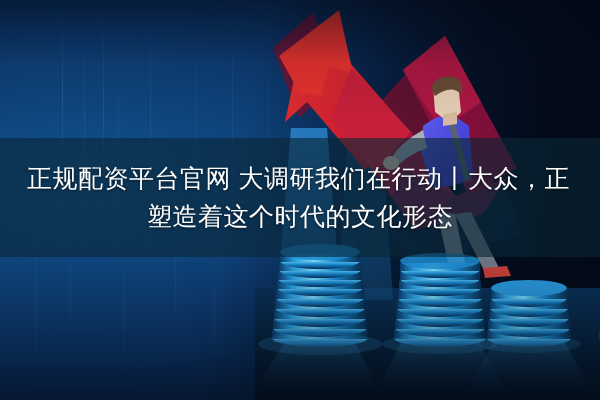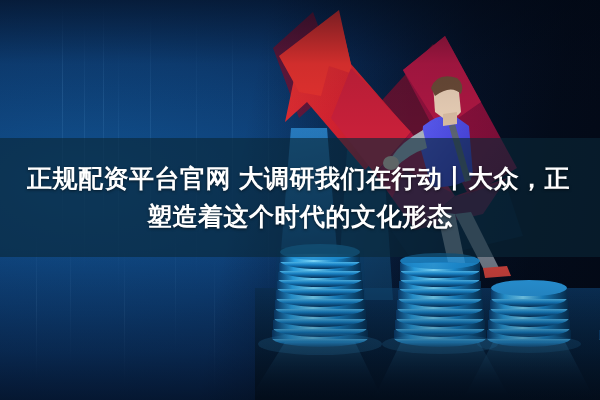--- a/index.html
+++ b/index.html
@@ -110,21 +110,21 @@
     height: 119px;
     display: flex;
     flex-direction: column;
     align-items: center;
     justify-content: center;
     gap: 6px;
   }
   .headline .ln {
     color: #ffffff;
     font-size: 25px;
-    font-weight: bold;
+    font-weight: normal;
     line-height: 1.26;
     letter-spacing: 0.5px;
     white-space: nowrap;
     text-shadow: 0 1px 3px rgba(0,0,0,0.55);
   }
   .headline .ln1 { align-self: flex-start; padding-left: 27px; }
   .headline .ln2 { align-self: center; }
 </style>
 </head>
 <body>

